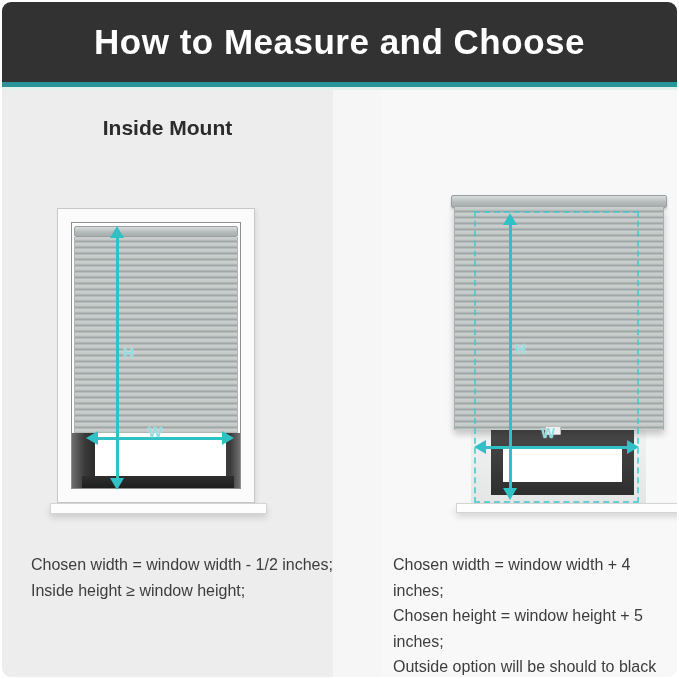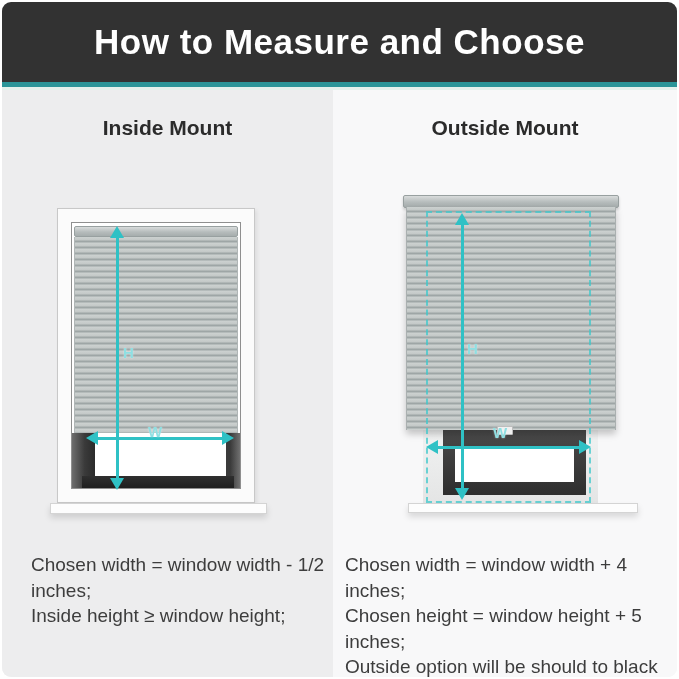--- a/index.html
+++ b/index.html
@@ -6,21 +6,21 @@
   .canvas{position:relative;width:679px;height:679px;background:#ffffff;font-family:"Liberation Sans",sans-serif;overflow:hidden;}
   .card{position:absolute;inset:2px;border-radius:9px;overflow:hidden;background:#f6f6f7;}
 
   
   .hdr{position:relative;height:80px;background:#323232;display:flex;align-items:center;justify-content:center;}
   .hdr h1{margin:0;color:#ffffff;font-size:35px;font-weight:700;letter-spacing:.5px;}
   .accent{height:5px;background:var(--teal,#2a9598);}
   .accent-pale{height:3px;background:#e3f1ec;}
 
   
-  .cols{display:flex;height:587px;}
+  .cols{display:flex;height:587px;gap:48px;}
   .col{position:relative;overflow:hidden;}
   .col-left{width:331px;background:#ededee;}
   .col-right{flex:1;background:#f8f8f9;}
   .col-title{position:absolute;top:26px;left:0;right:0;text-align:center;font-size:21px;font-weight:700;color:#2b2b2b;}
 
   
   .blind-stripes{background:repeating-linear-gradient(180deg,#ccd1d0 0px,#c3c8c7 3px,#9ea6a6 4px,#9ea6a6 5px,#ccd1d0 6px);}
   .rail{background:linear-gradient(180deg,#d9dcdc 0%,#b6bcbc 55%,#a6adad 100%);border:1px solid #98a0a0;border-radius:2px;box-sizing:border-box;}
 
   
@@ -50,21 +50,21 @@
   .v-arrow .ln{position:absolute;left:5.5px;top:4px;bottom:4px;width:3px;background:var(--cyan,#2fc1c5);}
   .v-arrow .hd-up{position:absolute;top:0;left:0;width:0;height:0;border-left:7px solid transparent;border-right:7px solid transparent;border-bottom:12px solid var(--cyan,#2fc1c5);}
   .v-arrow .hd-dn{position:absolute;bottom:0;left:0;width:0;height:0;border-left:7px solid transparent;border-right:7px solid transparent;border-top:12px solid var(--cyan,#2fc1c5);}
   .h-arrow{position:absolute;height:14px;}
   .h-arrow .ln{position:absolute;top:5.5px;left:4px;right:4px;height:3px;background:var(--cyan,#2fc1c5);}
   .h-arrow .hd-lf{position:absolute;left:0;top:0;width:0;height:0;border-top:7px solid transparent;border-bottom:7px solid transparent;border-right:12px solid var(--cyan,#2fc1c5);}
   .h-arrow .hd-rt{position:absolute;right:0;top:0;width:0;height:0;border-top:7px solid transparent;border-bottom:7px solid transparent;border-left:12px solid var(--cyan,#2fc1c5);}
   .m-label{position:absolute;font-size:15px;font-weight:700;color:#8fdfe2;text-shadow:0 0 2px rgba(255,255,255,.55);}
 
   
-  .notes{position:absolute;top:462px;left:0;right:0;font-size:19px;color:#3d3d3d;line-height:25.5px;}
+  .notes{position:absolute;top:462px;left:0;right:0;font-size:16px;color:#3d3d3d;line-height:25.5px;}
   .notes-left{padding-left:29px;}
   .notes-right{padding-left:12px;padding-right:2px;}
 </style>
 </head>
 <body>
 
 <div class="canvas">
   <div class="card">
 
     <div class="hdr">
@@ -105,21 +105,20 @@
         </div>
         <div class="m-label" style="left:146px;top:333px;">W</div>
 
         <div class="notes notes-left">
           <div>Chosen width = window width - 1/2 inches;</div>
           <div>Inside height ≥ window height;</div>
         </div>
       </div>
 
       <div class="col col-right">
-        <div class="col-title">Outside Mount</div>
 
         <div class="out-win">
           <div class="out-dark">
             <div class="out-glass"></div>
           </div>
         </div>
         <div class="sill sill-right"></div>
 
         <div class="out-rail rail"></div>
         <div class="out-blind blind-stripes"></div>

